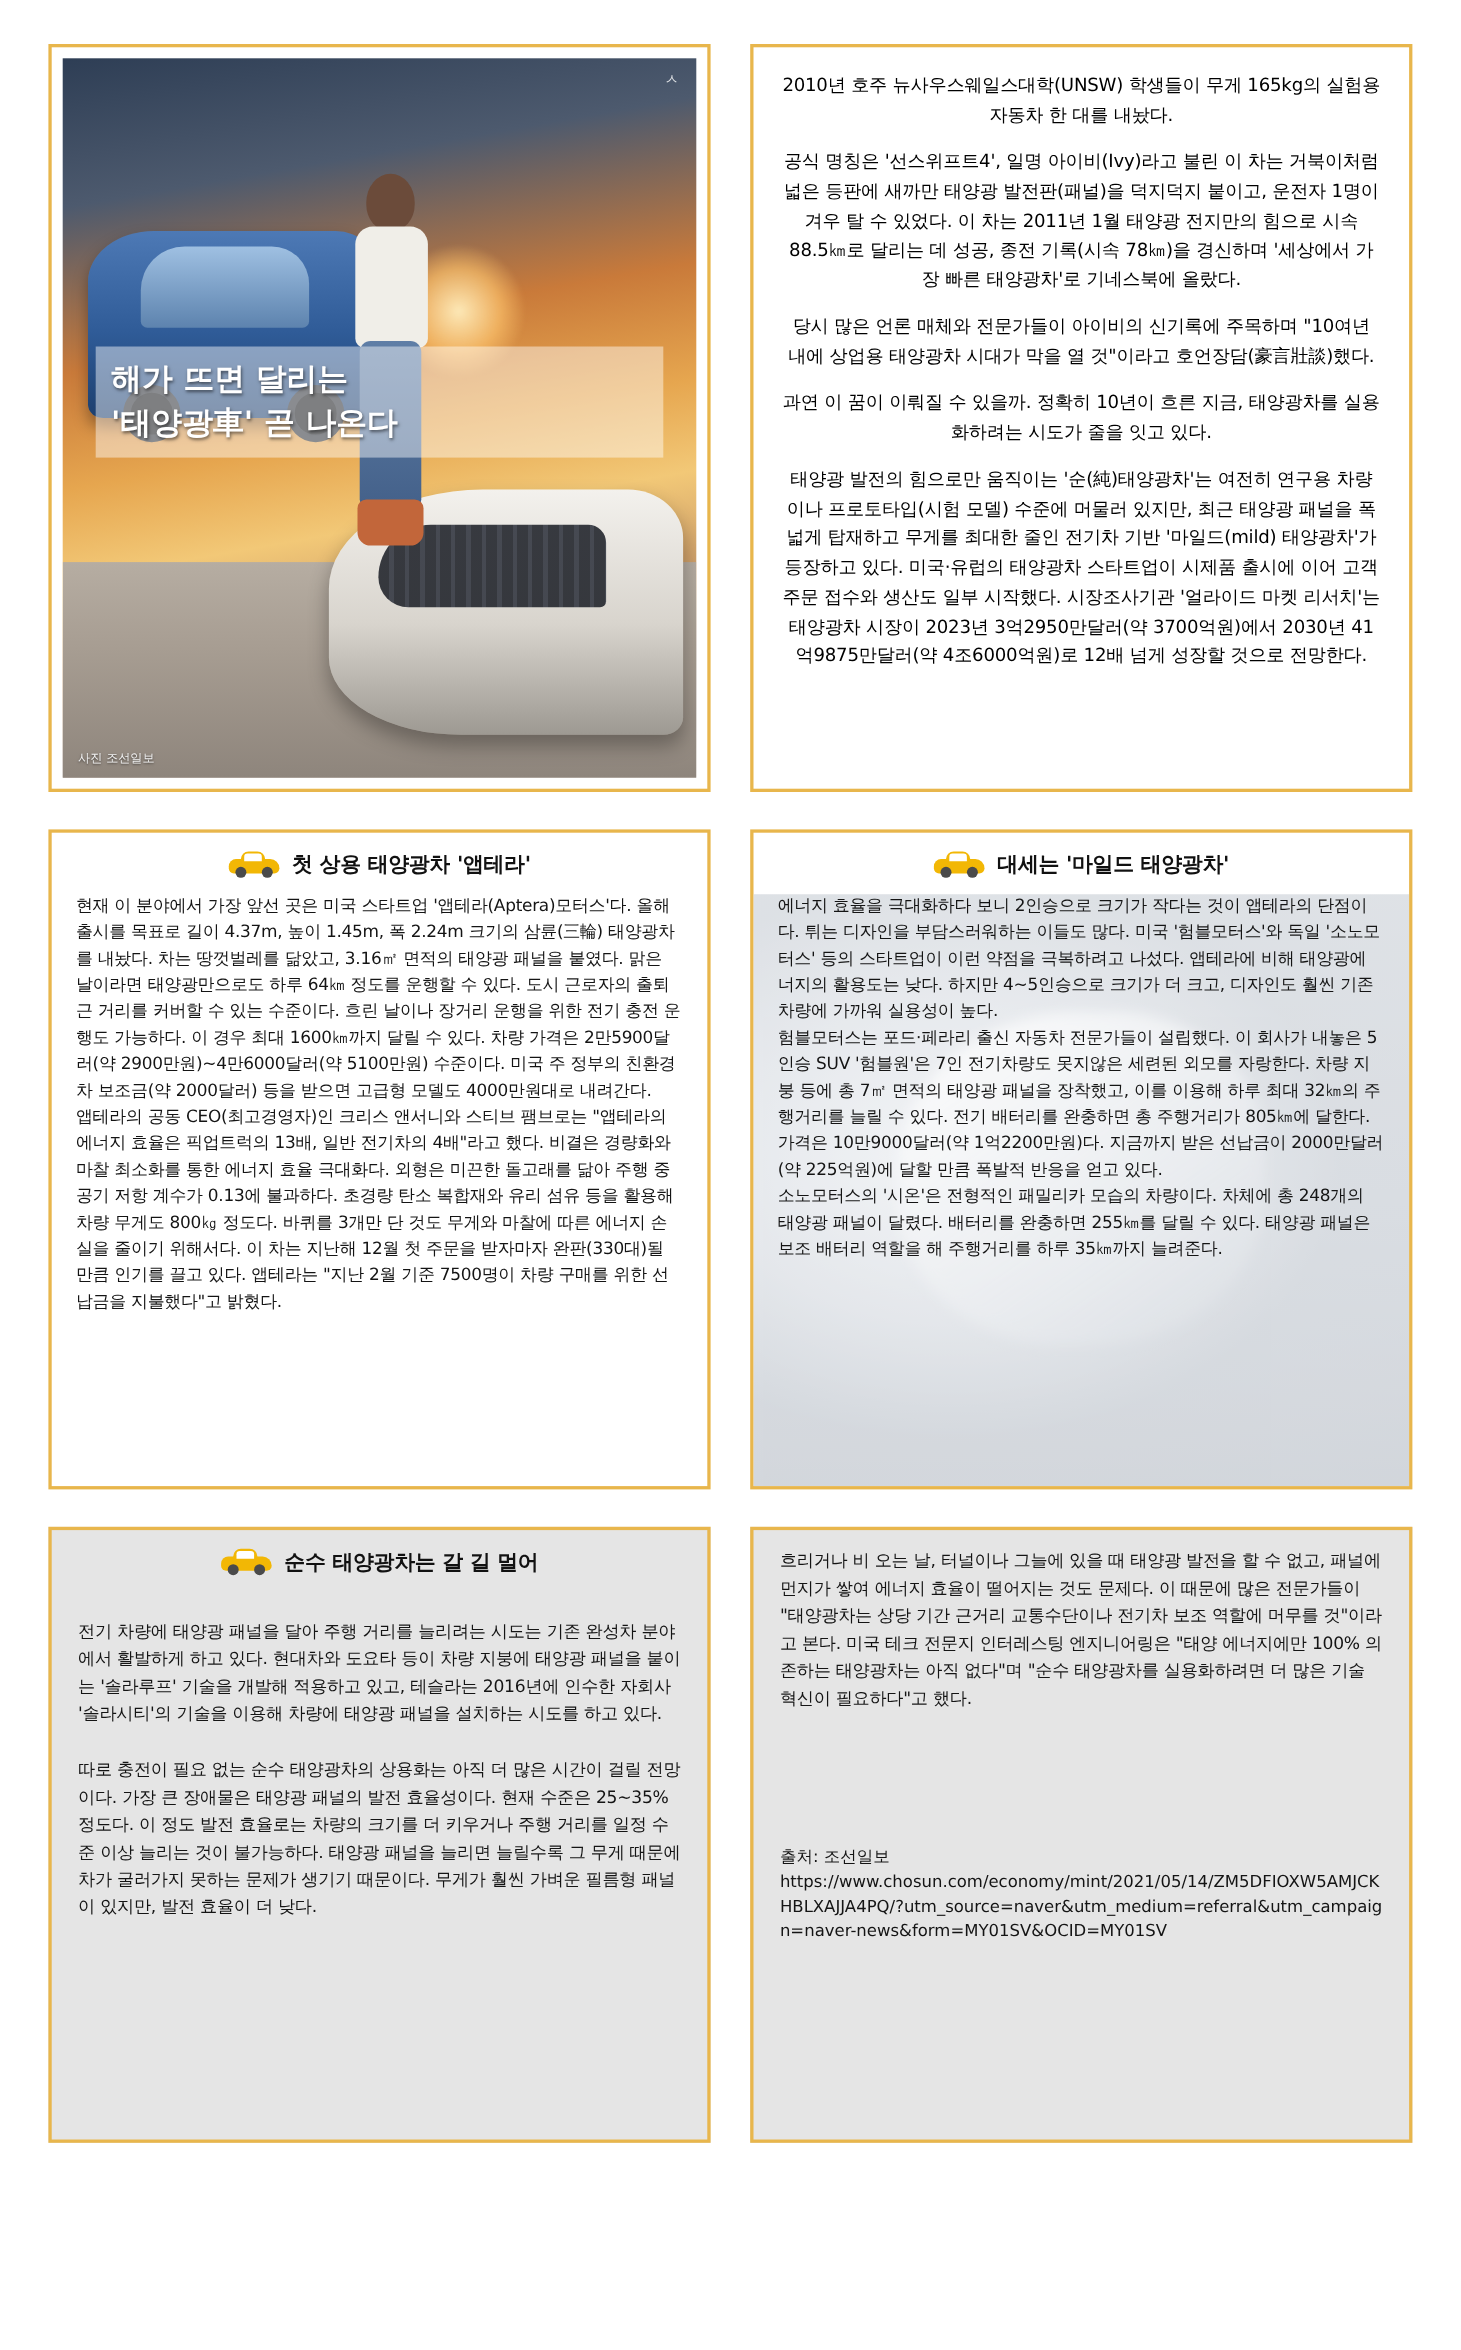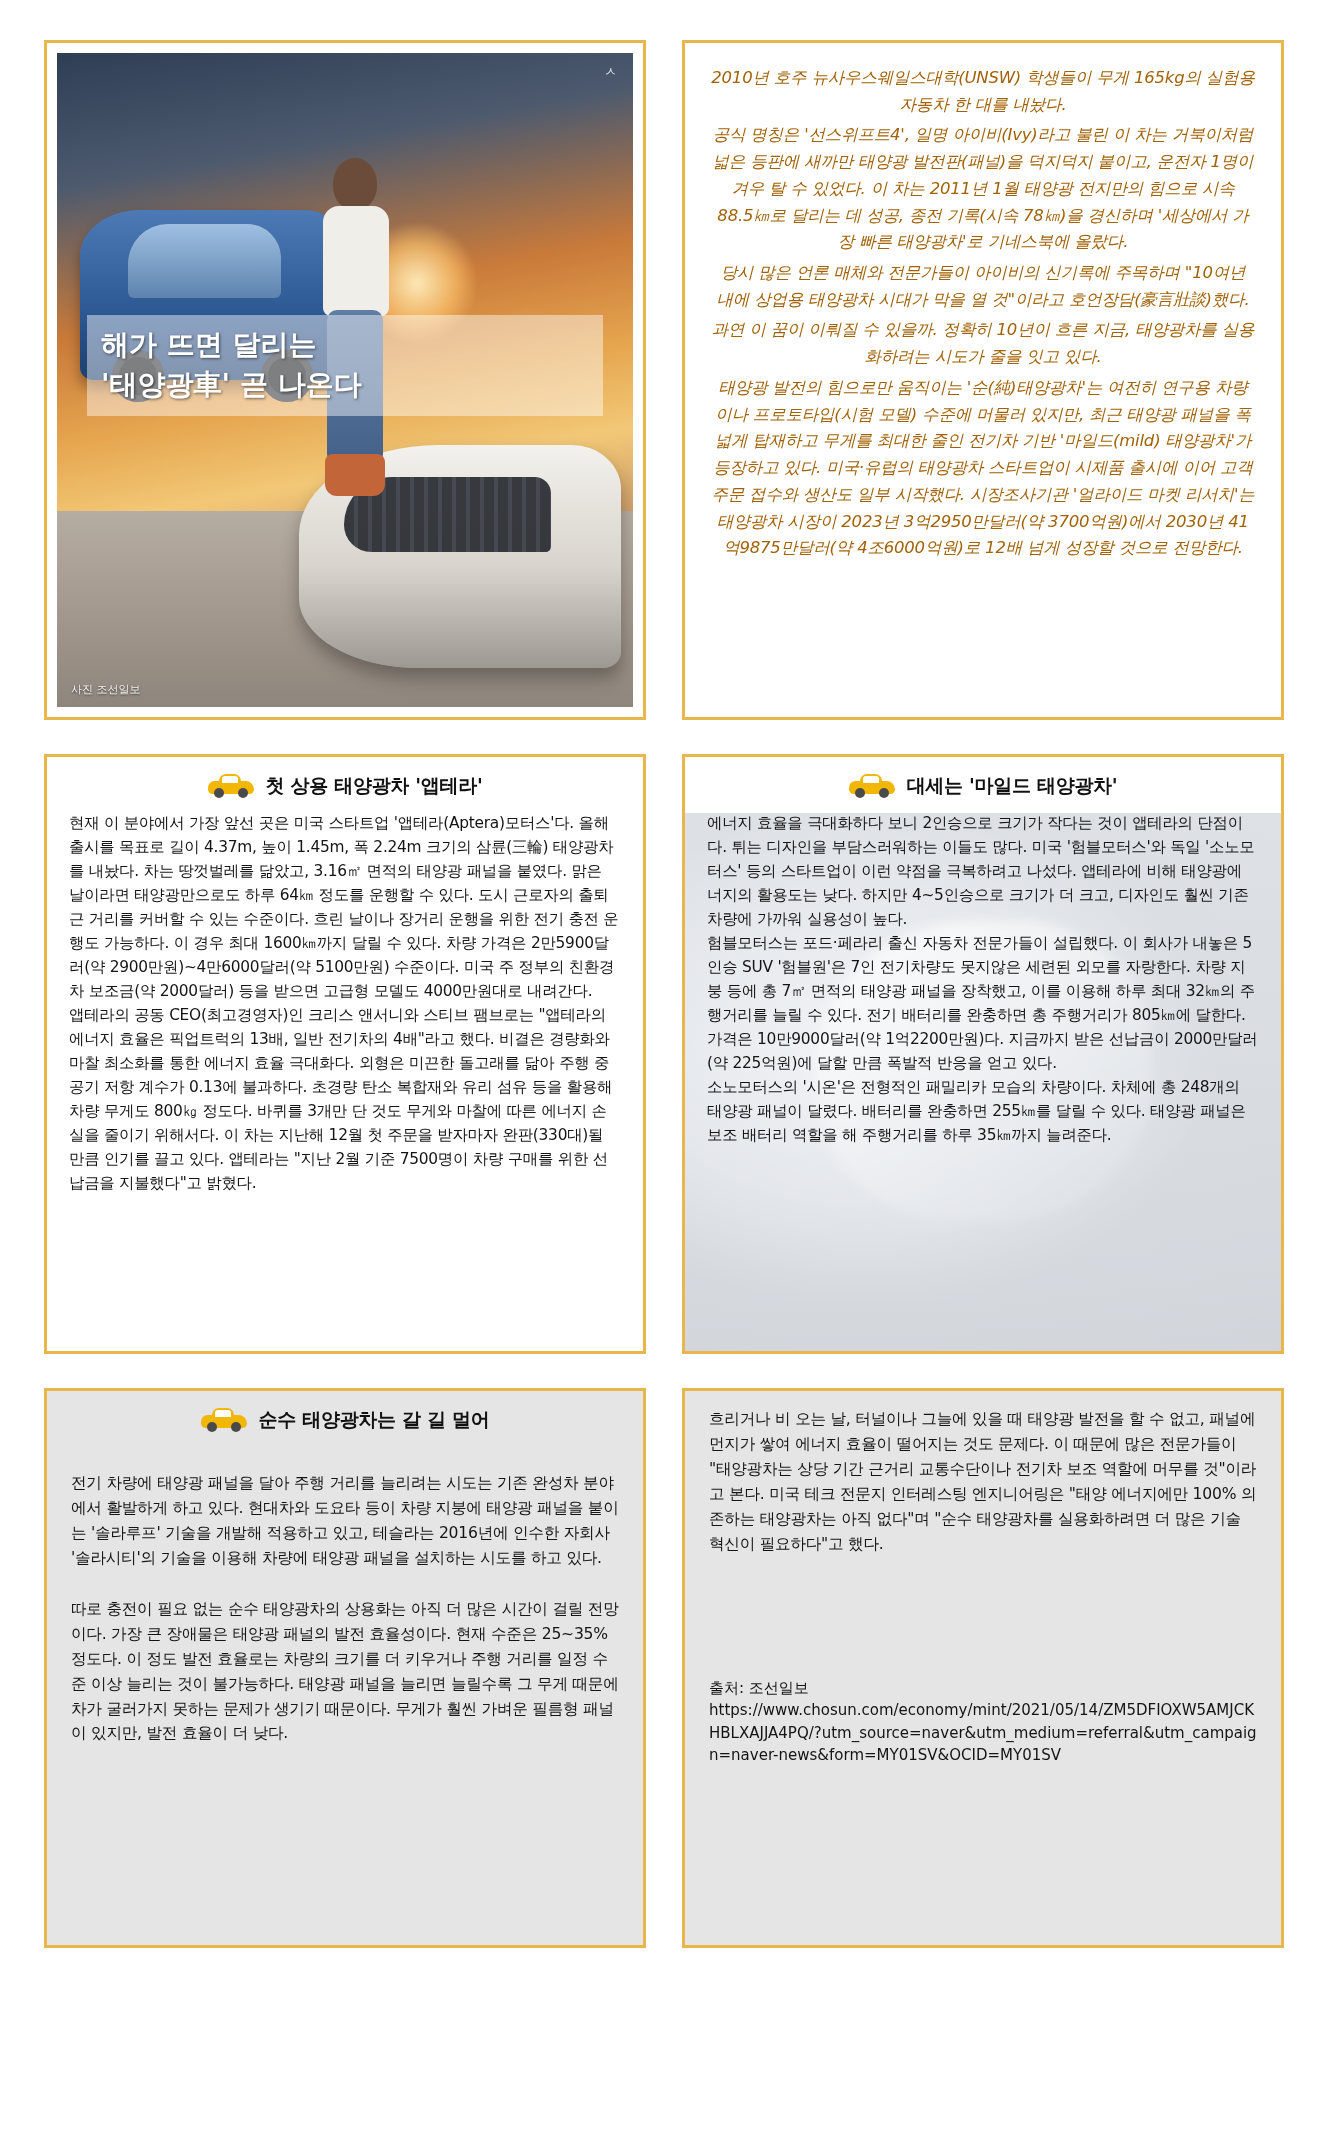--- a/index.html
+++ b/index.html
@@ -169,25 +169,24 @@
     height: 680px;
     overflow: hidden;
   }
   .panel.center p {
     text-align: center;
   }
   .panel p {
     margin: 0;
     font-size: 16.5px;
     line-height: 1.62;
-    color: #a16207;
+    color: #000000;
     letter-spacing: -0.2px;
-    font-style: italic;
-  }
-  .panel p + p { margin-top: 4px; }
+  }
+  .panel p + p { margin-top: 16px; }
 
   
   .sec-panel {
     border: 3px solid #E8B64C;
     background: #ffffff;
     padding: 16px 22px 18px;
     height: 600px;
     overflow: hidden;
     position: relative;
   }

